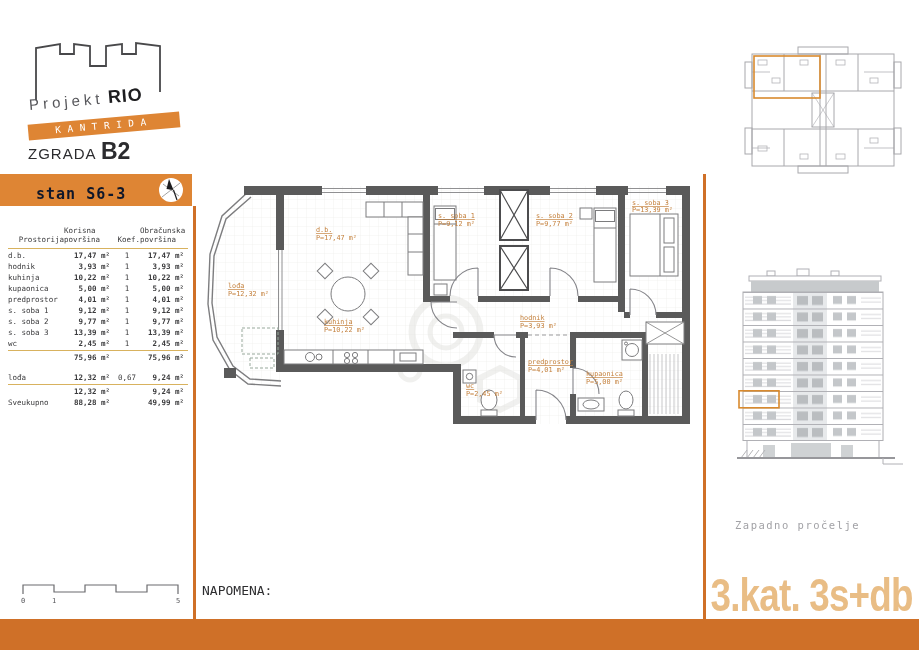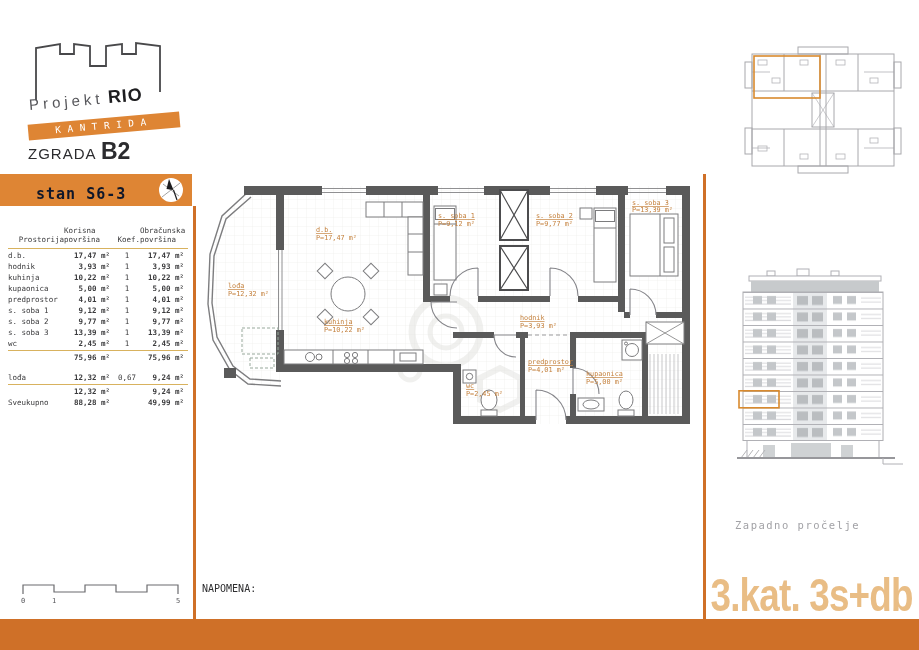--- a/index.html
+++ b/index.html
@@ -37,21 +37,21 @@
   
   .plan{left:198px;top:172px;}
   .siteplan{left:740px;top:30px;}
   .elevation{left:733px;top:268px;}
   .elev-caption{left:735px;top:478px;font-size:10.5px;letter-spacing:1.5px;color:#a2a2a6;margin-top:41px;}
   
   .vline{width:3px;background:#cf7028;}
   .vline.l{left:193px;top:206px;height:413px;}
   .vline.r{left:703px;top:174px;height:445px;}
   .scalebar{left:20px;top:578px;}
-  .note{left:202px;top:583px;width:520px;font-size:10px;color:#2e2e30;}
+  .note{left:202px;top:583px;width:520px;font-size:13px;color:#2e2e30;}
   .note .nt{margin-bottom:3px;}
   .floor-label{right:6px;top:568px;font-family:"Liberation Sans",sans-serif;font-size:46px;font-weight:bold;
                color:#e9bd85;letter-spacing:-1px;transform:scaleX(0.8);transform-origin:right bottom;white-space:nowrap;}
   .bottombar{left:0;top:619px;width:919px;height:31px;background:#cf7028;}
   svg text.rlbl{font-family:"DejaVu Sans Mono",monospace;font-size:6.8px;fill:#c4803c;}
 </style>
 </head>
 <body>
 
 <div class="page">

